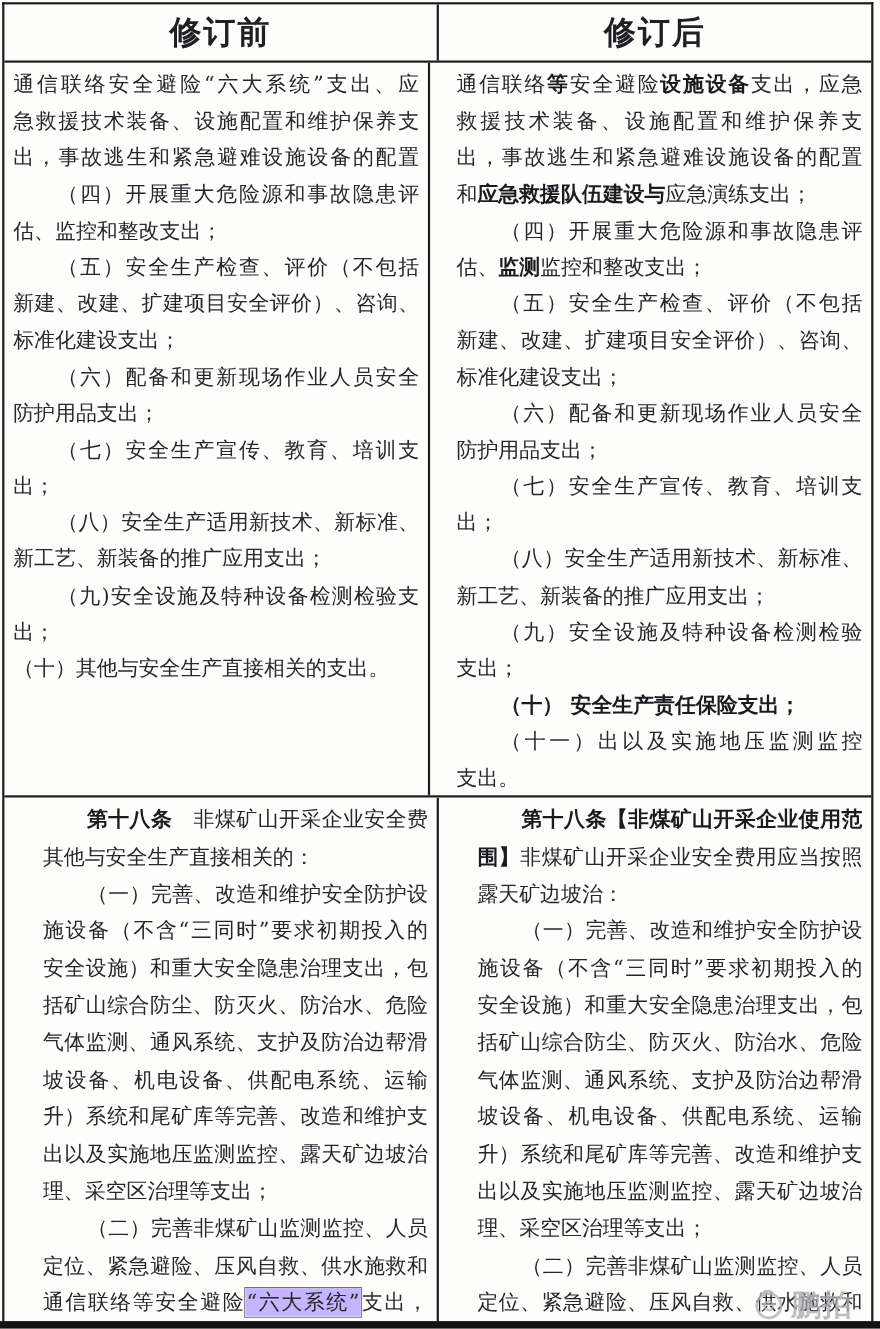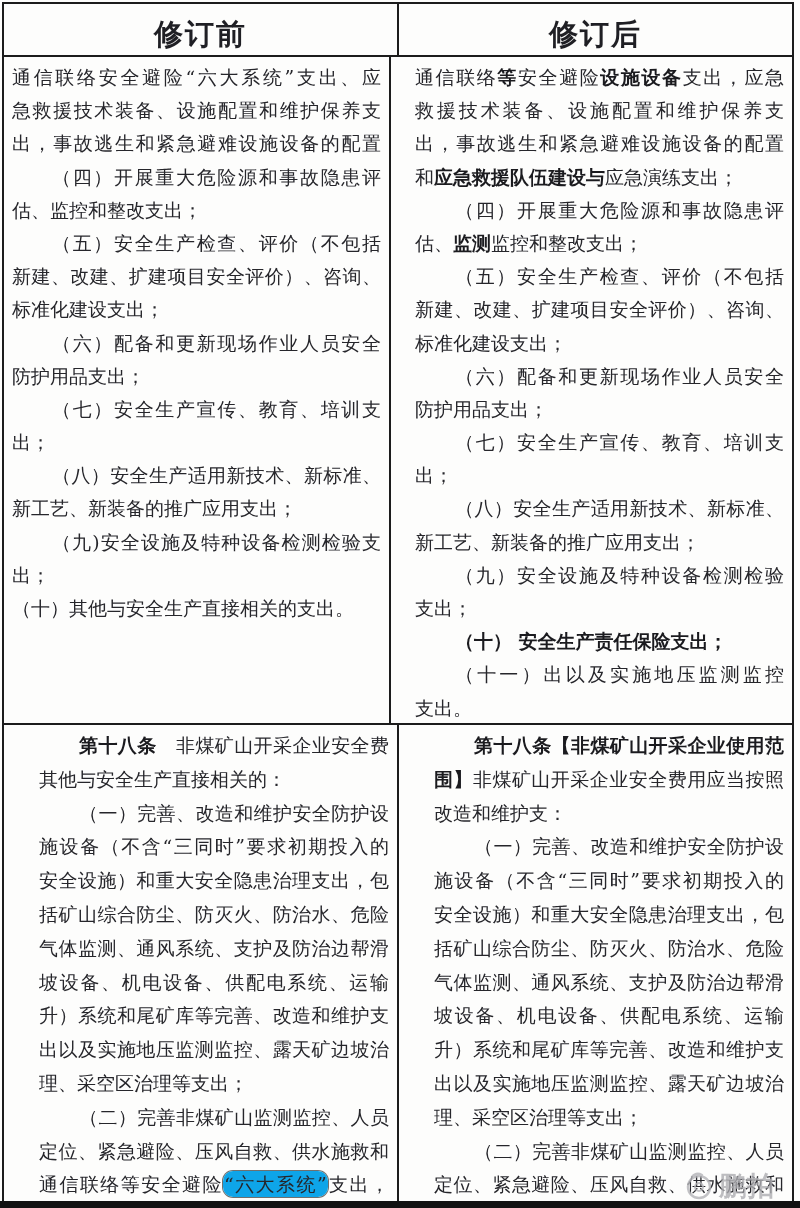--- a/index.html
+++ b/index.html
@@ -11,21 +11,21 @@
   }
   .page{position:absolute;inset:0;background:#fdfdfc;}
   .tbl{
     position:absolute;left:2px;top:2px;width:792px;height:1202px;
     border:2px solid #1c1c1c;border-bottom:none;
     display:flex;flex-direction:column;background:#fdfdfc;
     box-sizing:border-box;
   }
   .hdr{display:flex;height:51px;border-bottom:2px solid #1c1c1c;flex:none;}
   .hdr>div{
-    flex:1;display:flex;align-items:flex-end;justify-content:center;
+    flex:1;display:flex;align-items:center;justify-content:center;
     font-weight:bold;font-size:29px;letter-spacing:2px;color:#1f1f24;
   }
   .hdr>div:first-child{border-right:2px solid #1c1c1c;}
   .row{display:flex;flex:none;}
   .row1{height:666px;border-bottom:2px solid #1c1c1c;gap:16px;}
   .row2{flex:1 1 auto;overflow:hidden;}
   .cell{
     flex:1;padding:4px 8px 0 8px;overflow:hidden;box-sizing:border-box;
     font-size:19px;width:50%;
   }
@@ -37,24 +37,23 @@
   }
   .row2 .line{line-height:33.8px;height:33.8px;margin-left:27px;}
   .line.end{text-align-last:left;}
   .line.ind{text-indent:40px;}
   .b{
     font-weight:700;
     font-family:"DejaVu Sans","Liberation Sans",sans-serif;
     color:#1b1b1f;
   }
   .hl{
-    background:#0ea5e9;
+    background:#c4b5fd;
     box-shadow:0 0 0 1px #70706e;
     padding:2px 1px;
-    border-radius:10px;
   }
   .watermark{
     position:absolute;left:684px;top:1168px;z-index:5;
     display:flex;align-items:center;gap:1px;
     color:#aeaeb2;opacity:.8;
     font-family:"DejaVu Sans","Liberation Sans",sans-serif;
     font-size:27px;font-weight:bold;letter-spacing:1px;
     pointer-events:none;
   }
   .watermark svg{display:block;}
@@ -135,21 +134,21 @@
           <div class="line"><span>升）系统和尾矿库等完善、改造和维护支</span></div>
           <div class="line"><span>出以及实施地压监测监控、露天矿边坡治</span></div>
           <div class="line end"><span>理、采空区治理等支出；</span></div>
           <div class="line ind"><span>（二）完善非煤矿山监测监控、人员</span></div>
           <div class="line"><span>定位、紧急避险、压风自救、供水施救和</span></div>
           <div class="line"><span>通信联络等安全避险</span><span class="hl">“六大系统”</span><span>支出，</span></div>
         </div>
       <div class="cell">
           <div class="line ind"><span class="b">第十八条【非煤矿山开采企业使用范</span></div>
           <div class="line"><span class="b">围】</span><span>非煤矿山开采企业安全费用应当按照</span></div>
-          <div class="line end"><span>改造和维护支：</span></div>
+          <div class="line end"><span>露天矿边坡治：</span></div>
           <div class="line ind"><span>（一）完善、改造和维护安全防护设</span></div>
           <div class="line"><span>施设备（不含“三同时”要求初期投入的</span></div>
           <div class="line"><span>安全设施）和重大安全隐患治理支出，包</span></div>
           <div class="line"><span>括矿山综合防尘、防灭火、防治水、危险</span></div>
           <div class="line"><span>气体监测、通风系统、支护及防治边帮滑</span></div>
           <div class="line"><span>坡设备、机电设备、供配电系统、运输（提</span></div>
           <div class="line"><span>升）系统和尾矿库等完善、改造和维护支</span></div>
           <div class="line"><span>出以及实施地压监测监控、露天矿边坡治</span></div>
           <div class="line end"><span>理、采空区治理等支出；</span></div>
           <div class="line ind"><span>（二）完善非煤矿山监测监控、人员</span></div>

